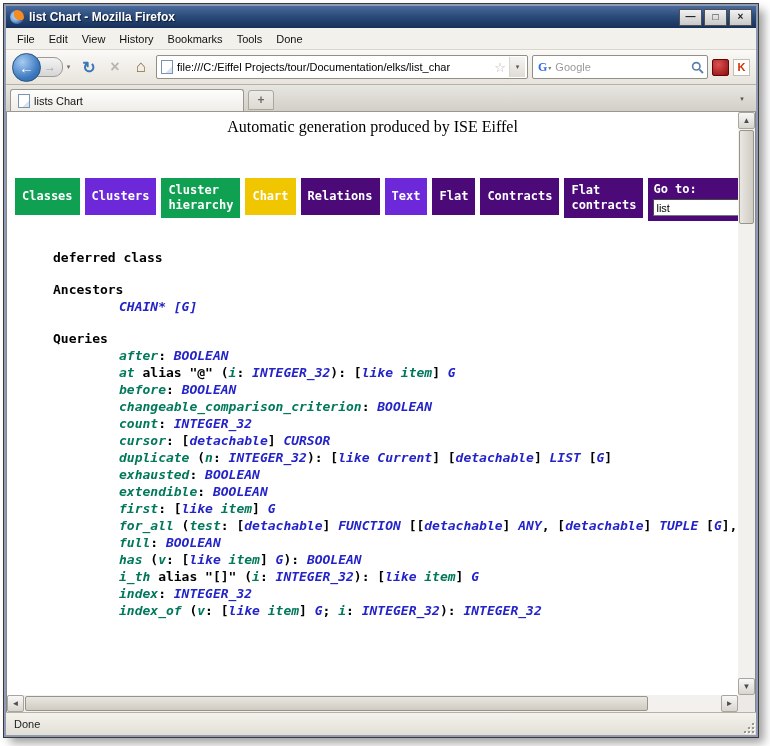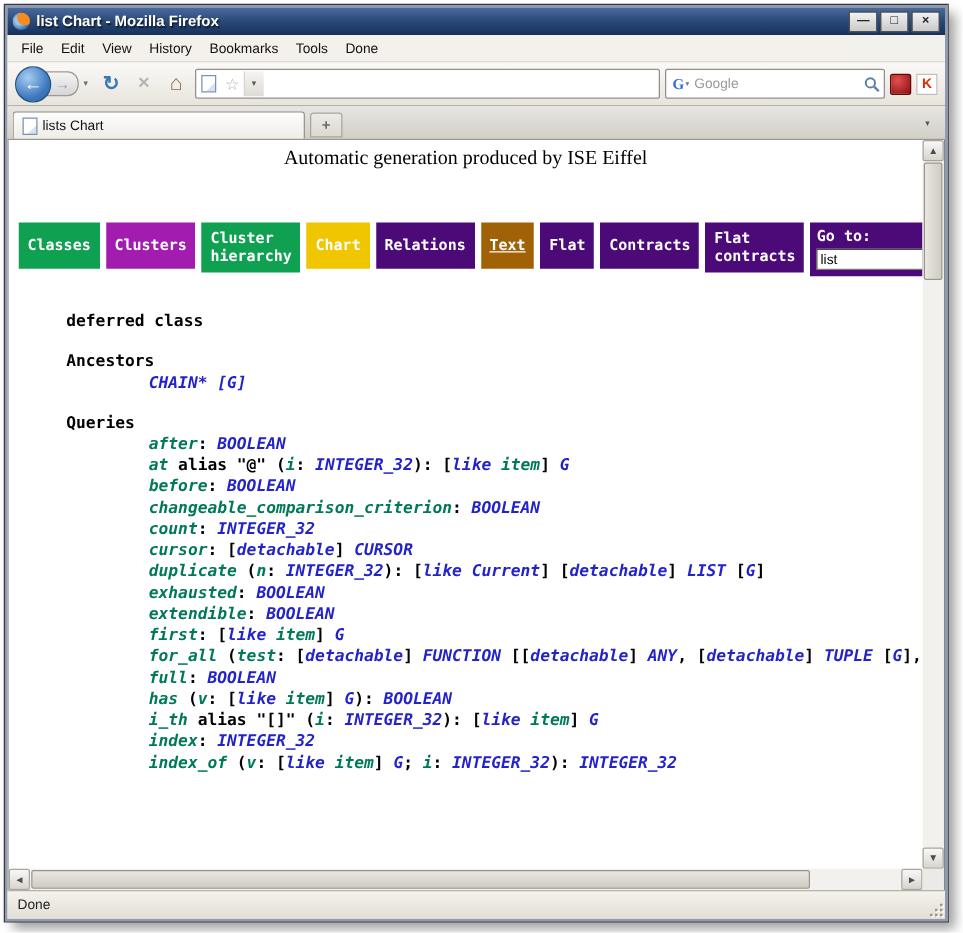--- a/index.html
+++ b/index.html
@@ -151,20 +151,21 @@
       <div class="fwd-btn">
         <span>→</span>
       </div>
       <div class="nav-drop">▾</div>
     </div>
     <div class="tool-btn">↻</div>
     <div class="tool-btn stop">×</div>
     <div class="tool-btn home">⌂</div>
     <div class="urlbar">
       <span class="page-ico"></span>
+      <span class="url-text">file:///C:/Eiffel Projects/tour/Documentation/elks/list_char</span>
       <span class="star">☆</span>
       <span class="url-drop">▾</span>
     </div>
     <div class="searchbar">
       <span class="g-ico">G</span>
       <span class="s-drop">▾</span>
       <span class="s-text">Google</span>
       <span class="magnifier">
         <svg width="13" height="13" viewBox="0 0 13 13">
           <circle cx="5.3" cy="5.3" r="3.7" fill="none" stroke="#5A7FA8" stroke-width="1.6"></circle>
@@ -185,34 +186,34 @@
     <div class="alltabs">▾</div>
   </div>
 
   <div class="viewport">
     <div class="content">
       <div class="doc-heading">Automatic generation produced by ISE Eiffel</div>
       <div class="btn-row">
         <div class="doc-btn one-line" style="background: rgb(15, 160, 82);">
             <div>Classes</div>
           </div>
-          <div class="doc-btn one-line" style="background: #a21caf;">
+          <div class="doc-btn one-line" style="background: #6d28d9;">
             <div>Clusters</div>
           </div>
           <div class="doc-btn" style="background: rgb(15, 160, 82);">
             <div>Cluster</div>
             <div>hierarchy</div>
           </div>
           <div class="doc-btn one-line" style="background: rgb(239, 198, 0);">
             <div>Chart</div>
           </div>
           <div class="doc-btn one-line" style="background: rgb(75, 10, 120);">
             <div>Relations</div>
           </div>
-          <div class="doc-btn one-line" style="background: #a16207; text-decoration: underline;">
+          <div class="doc-btn one-line" style="background: #6d28d9;">
             <div>Text</div>
           </div>
           <div class="doc-btn one-line" style="background: rgb(75, 10, 120);">
             <div>Flat</div>
           </div>
           <div class="doc-btn one-line" style="background: rgb(75, 10, 120);">
             <div>Contracts</div>
           </div>
           <div class="doc-btn" style="background: rgb(75, 10, 120);">
             <div>Flat</div>

